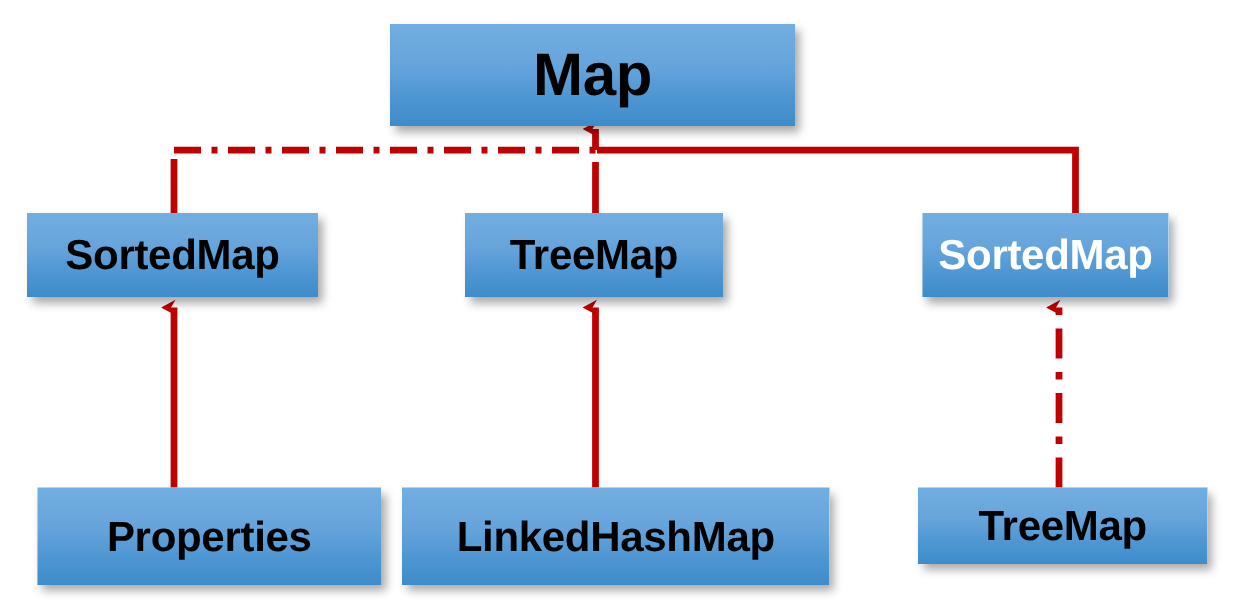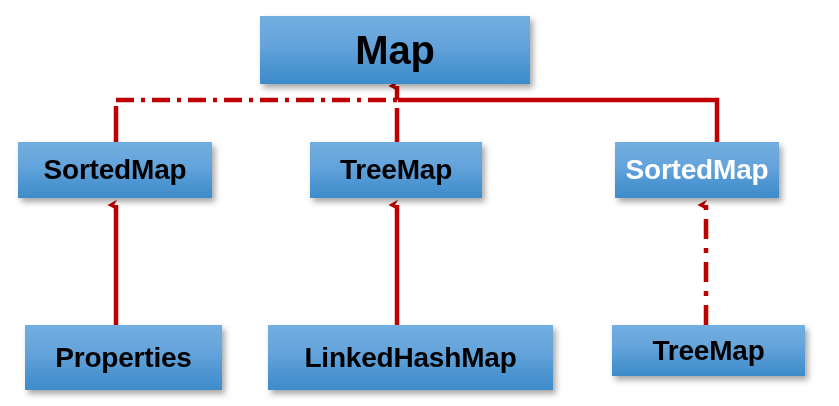--- a/index.html
+++ b/index.html
@@ -78,21 +78,21 @@
   </div>
   <div class="node" style="left: 18px; top: 142px; width: 194px; height: 56px; font-size: 28px;">
     <span class="node-label">SortedMap</span>
   </div>
   <div class="node" style="left: 310px; top: 142px; width: 172px; height: 56px; font-size: 28px;">
     <span class="node-label">TreeMap</span>
   </div>
   <div class="node light-text" style="left: 615px; top: 142px; width: 164px; height: 56px; font-size: 28px;">
     <span class="node-label">SortedMap</span>
   </div>
-  <div class="node" style="left: 25px; top: 325px; width: 197px; height: 65px; font-size: 28px;">
+  <div class="node" style="left: 25px; top: 325px; width: 229px; height: 65px; font-size: 28px;">
     <span class="node-label">Properties</span>
   </div>
   <div class="node" style="left: 268px; top: 325px; width: 285px; height: 65px; font-size: 28px;">
     <span class="node-label">LinkedHashMap</span>
   </div>
   <div class="node" style="left: 612px; top: 325px; width: 193px; height: 51px; font-size: 28px;">
     <span class="node-label">TreeMap</span>
   </div>
 
 </div>

